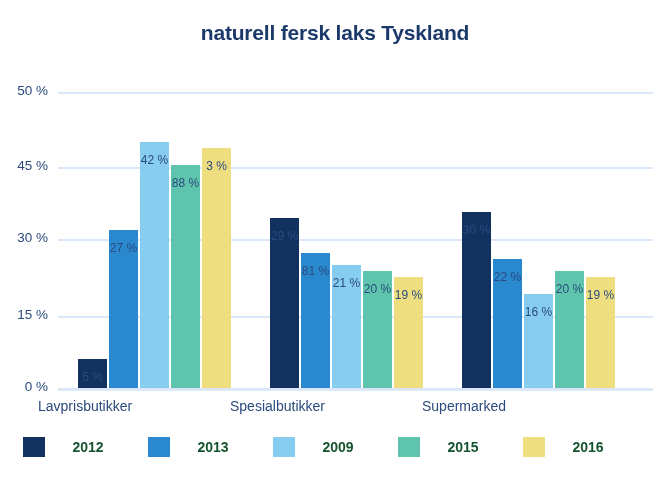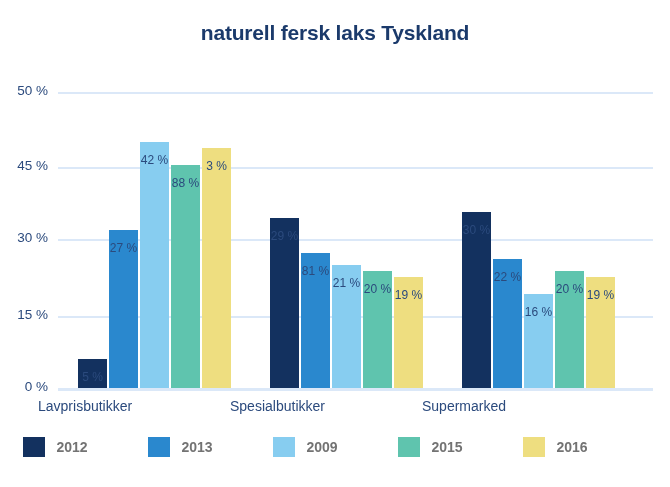--- a/index.html
+++ b/index.html
@@ -110,24 +110,24 @@
     display: flex;
     align-items: center;
     width: 125px;
   }
   .legend-swatch {
     width: 22px;
     height: 20px;
     flex: none;
   }
   .legend-text {
-    margin-left: 12px;
+    margin-left: 28px;
     font-size: 14px;
     font-weight: bold;
-    color: #737373;
+    color: #14532d;
   }
 </style>
 </head>
 <body>
 
 <div class="chart-title">
   <span class="line">naturell fersk laks Tyskland</span>
 </div>
 
 <div class="plot">

